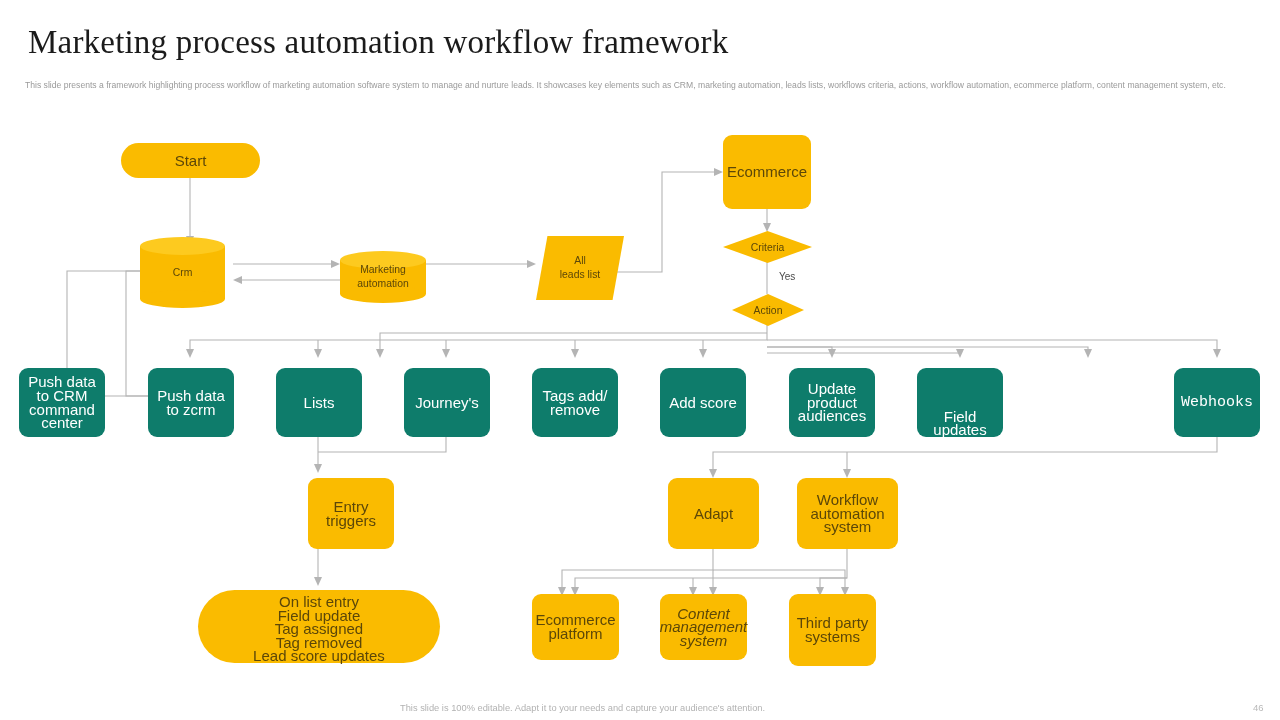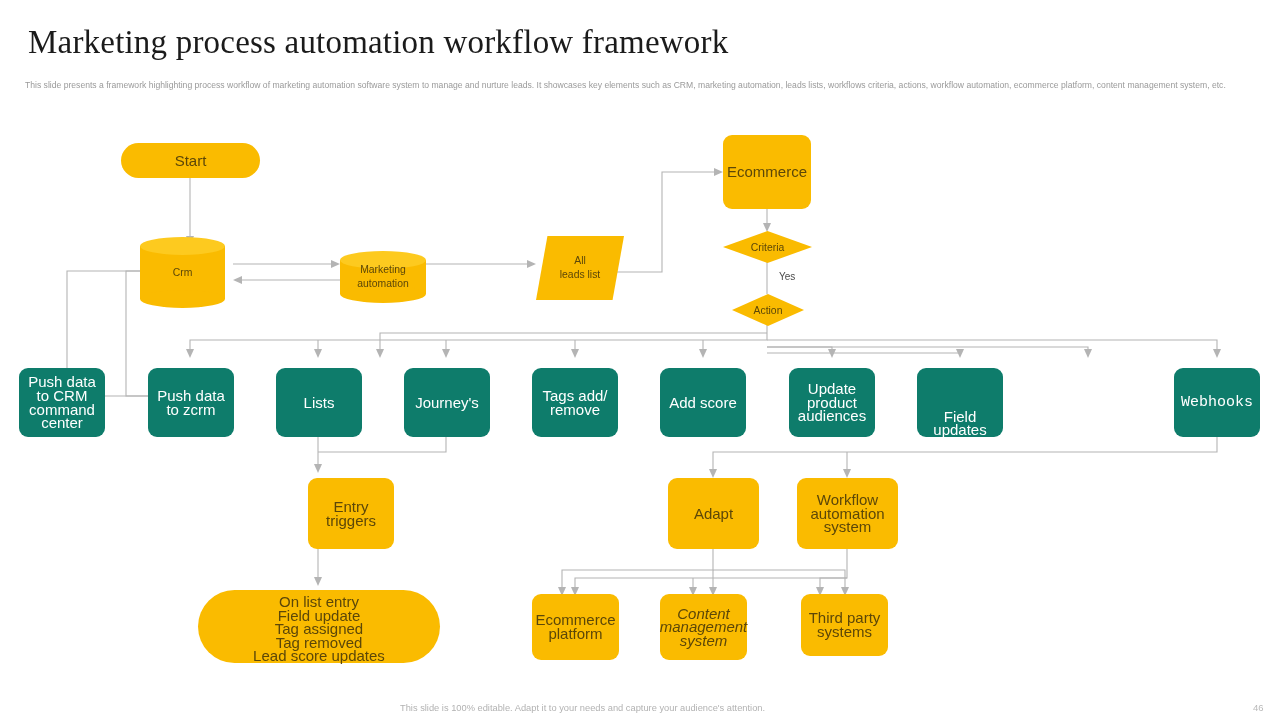--- a/index.html
+++ b/index.html
@@ -275,21 +275,21 @@
 
   <div class="node amber rr" style="left:532px;top:594px;width:87px;height:66px;">
     <span style="white-space:pre-line;">Ecommerce
 platform</span>
   </div>
   <div class="node amber rr" style="left:660px;top:594px;width:87px;height:66px;">
     <span style="white-space:pre-line;font-style:italic;">Content
 management
 system</span>
   </div>
-  <div class="node amber rr" style="left:789px;top:594px;width:87px;height:62px;margin-left:12px;">
+  <div class="node amber rr" style="left:789px;top:594px;width:87px;height:72px;">
     <span style="white-space:pre-line;">Third party
 systems</span>
   </div>
 
   <div class="footer-note">This slide is 100% editable. Adapt it to your needs and capture your audience's attention.</div>
   <div class="page-num">46</div>
 
 </div>
 
 </body></html>

